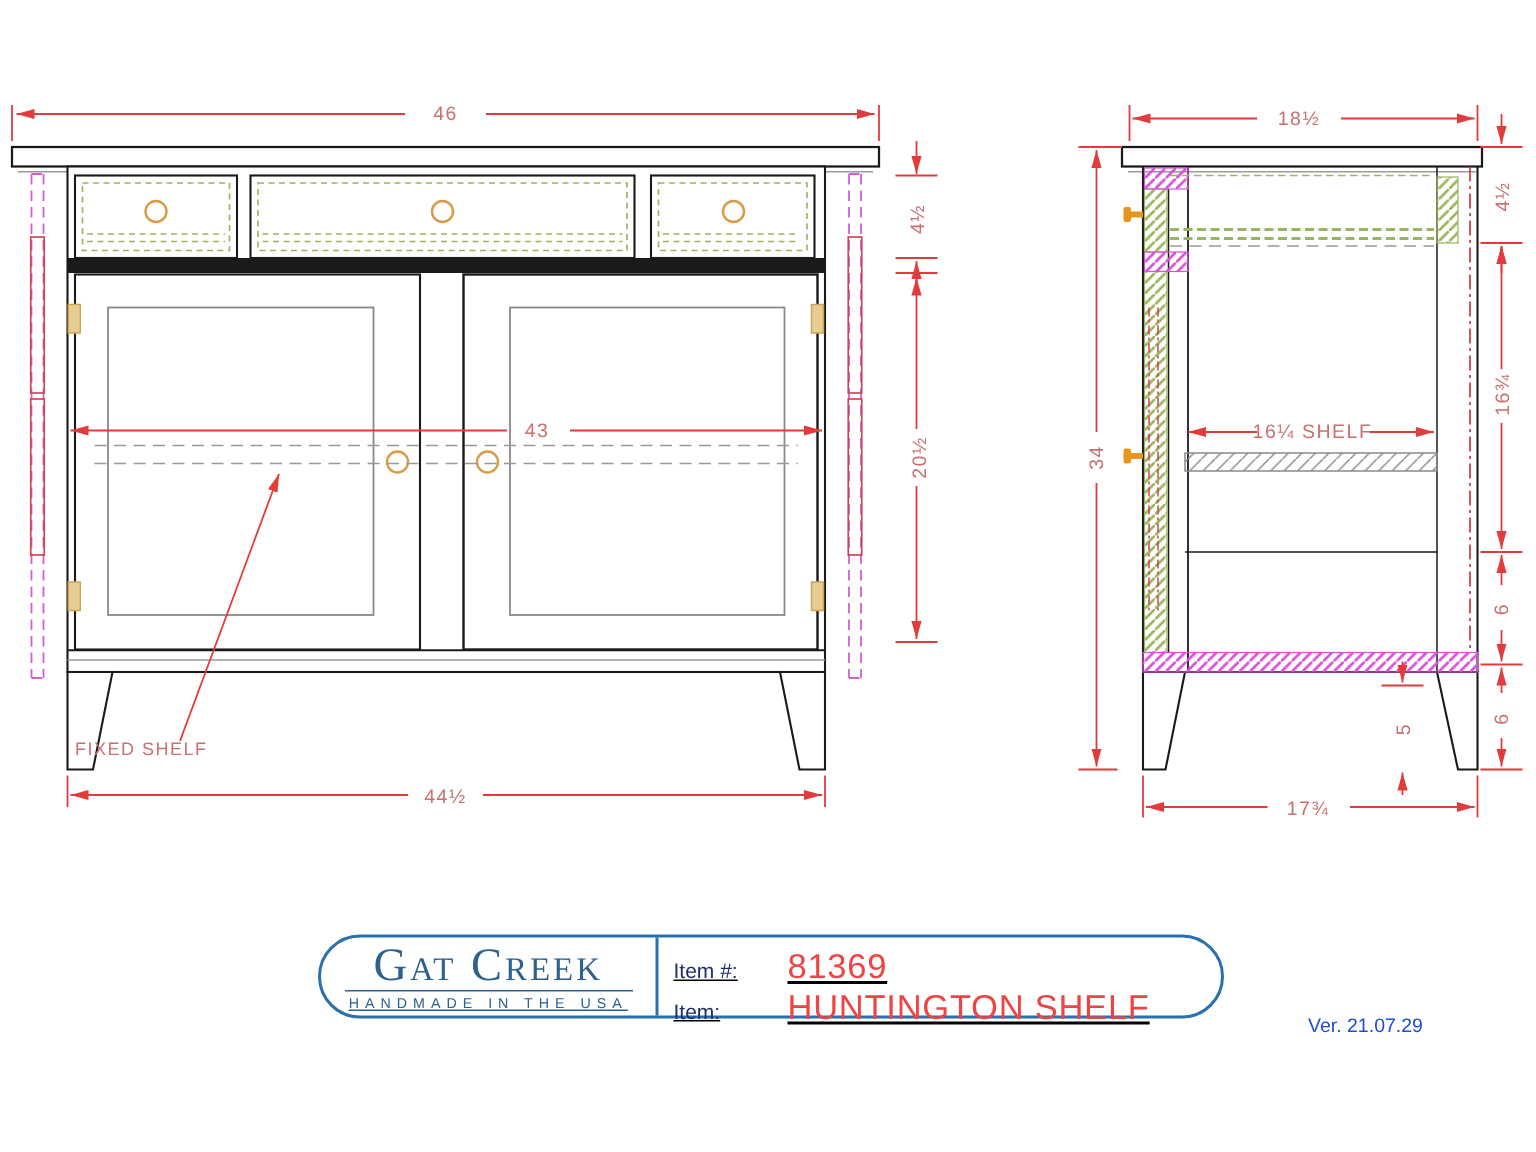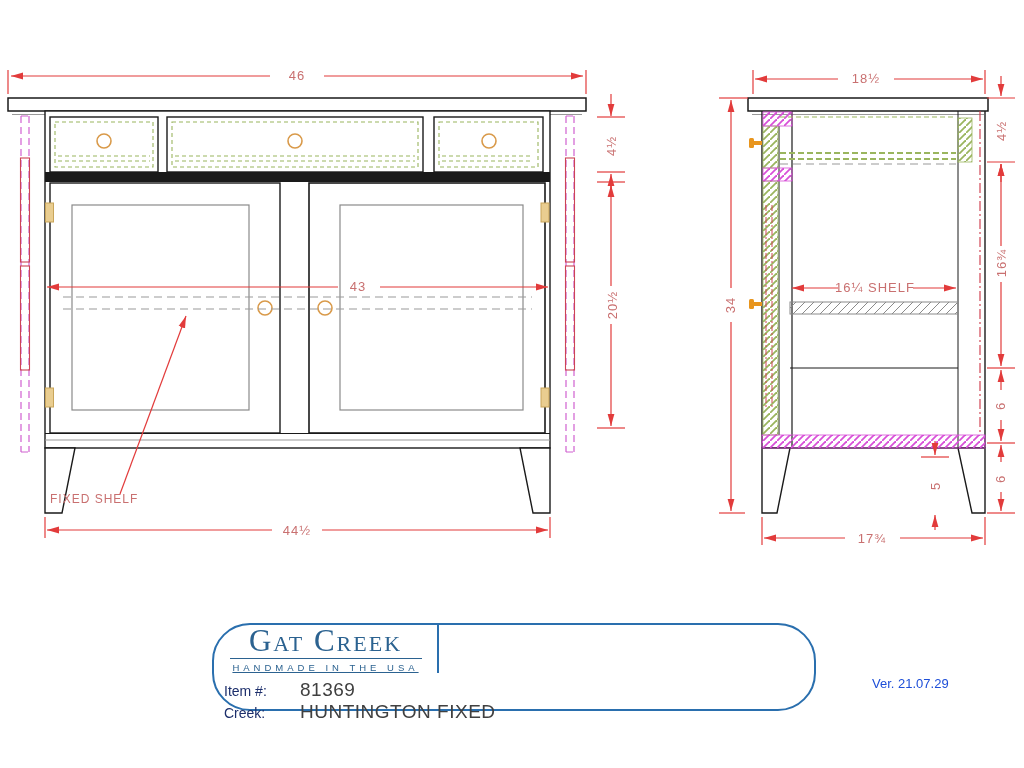--- a/index.html
+++ b/index.html
@@ -3,32 +3,32 @@
 <meta charset="utf-8">
 <style>
   html,body{margin:0;padding:0;background:#ffffff;}
   .page{position:relative;width:1024px;height:768px;background:#fff;overflow:hidden;
         font-family:"Liberation Sans",sans-serif;border-radius:11px;}
   svg text{font-family:"Liberation Sans","DejaVu Sans",sans-serif;}
   .dimtxt{font-size:13px;fill:#c97070;letter-spacing:1px;}
   .lbltxt{font-size:12px;fill:#c97070;letter-spacing:1px;}
 
   
-  .tblock{position:absolute;left:212px;top:623px;width:604px;height:88px;
-          border:2px solid #2a6fae;border-radius:38px;display:flex;background:#fff;box-sizing:border-box;flex-direction:column;}
+  .tblock{position:absolute;left:212px;top:623px;width:604px;height:56px;
+          border:2px solid #2a6fae;border-radius:38px;display:flex;background:#fff;box-sizing:border-box;}
   .tb-left{width:225px;display:flex;flex-direction:column;align-items:center;justify-content:center;
            border-right:2px solid #2a6fae;box-sizing:border-box;}
   .tb-logo{font-family:"Liberation Serif",serif;font-variant:small-caps;font-size:31px;
            letter-spacing:2px;color:#2b6290;line-height:1;}
   .tb-rule{width:192px;height:0;border-top:1.5px solid #2b6290;margin:2px 0 3px 0;}
   .tb-tag{font-size:9.5px;letter-spacing:4px;color:#2b6290;text-decoration:underline;}
-  .tb-right{flex:1;display:flex;flex-direction:column;justify-content:flex-end;padding:6px 0 6px 10px;box-sizing:border-box;}
+  .tb-right{flex:1;display:flex;flex-direction:column;justify-content:space-between;padding:6px 0 6px 10px;box-sizing:border-box;text-decoration:underline;}
   .tb-row{display:flex;align-items:baseline;}
   .tb-label{font-size:14px;color:#1c2e6b;width:64px;}
-  .tb-val{font-size:19px;color:#404040;margin-left:12px;letter-spacing:0.5px;}
+  .tb-val{font-size:23px;color:#ef4444;margin-left:12px;letter-spacing:0.5px;}
   .ver{position:absolute;left:872px;top:676px;font-size:13px;color:#1d4ed8;}
 </style>
 </head>
 <body>
 
 <div class="page">
 
 <svg width="1024" height="768" viewBox="0 0 1024 768">
   <defs>
     <marker id="ar" orient="auto" markerUnits="userSpaceOnUse" markerWidth="13" markerHeight="9" refX="12" refY="4">
@@ -243,20 +243,20 @@
     <div class="tb-logo">Gat Creek</div>
     <div class="tb-rule"></div>
     <div class="tb-tag">HANDMADE IN THE USA</div>
   </div>
   <div class="tb-right">
     <div class="tb-row">
       <span class="tb-label">Item #:</span>
       <span class="tb-val">81369</span>
     </div>
     <div class="tb-row">
-      <span class="tb-label">Creek:</span>
-      <span class="tb-val">HUNTINGTON FIXED</span>
+      <span class="tb-label">Item:</span>
+      <span class="tb-val">HUNTINGTON SHELF</span>
     </div>
   </div>
 </div>
 <div class="ver">Ver. 21.07.29</div>
 
 </div>
 
 </body></html>

